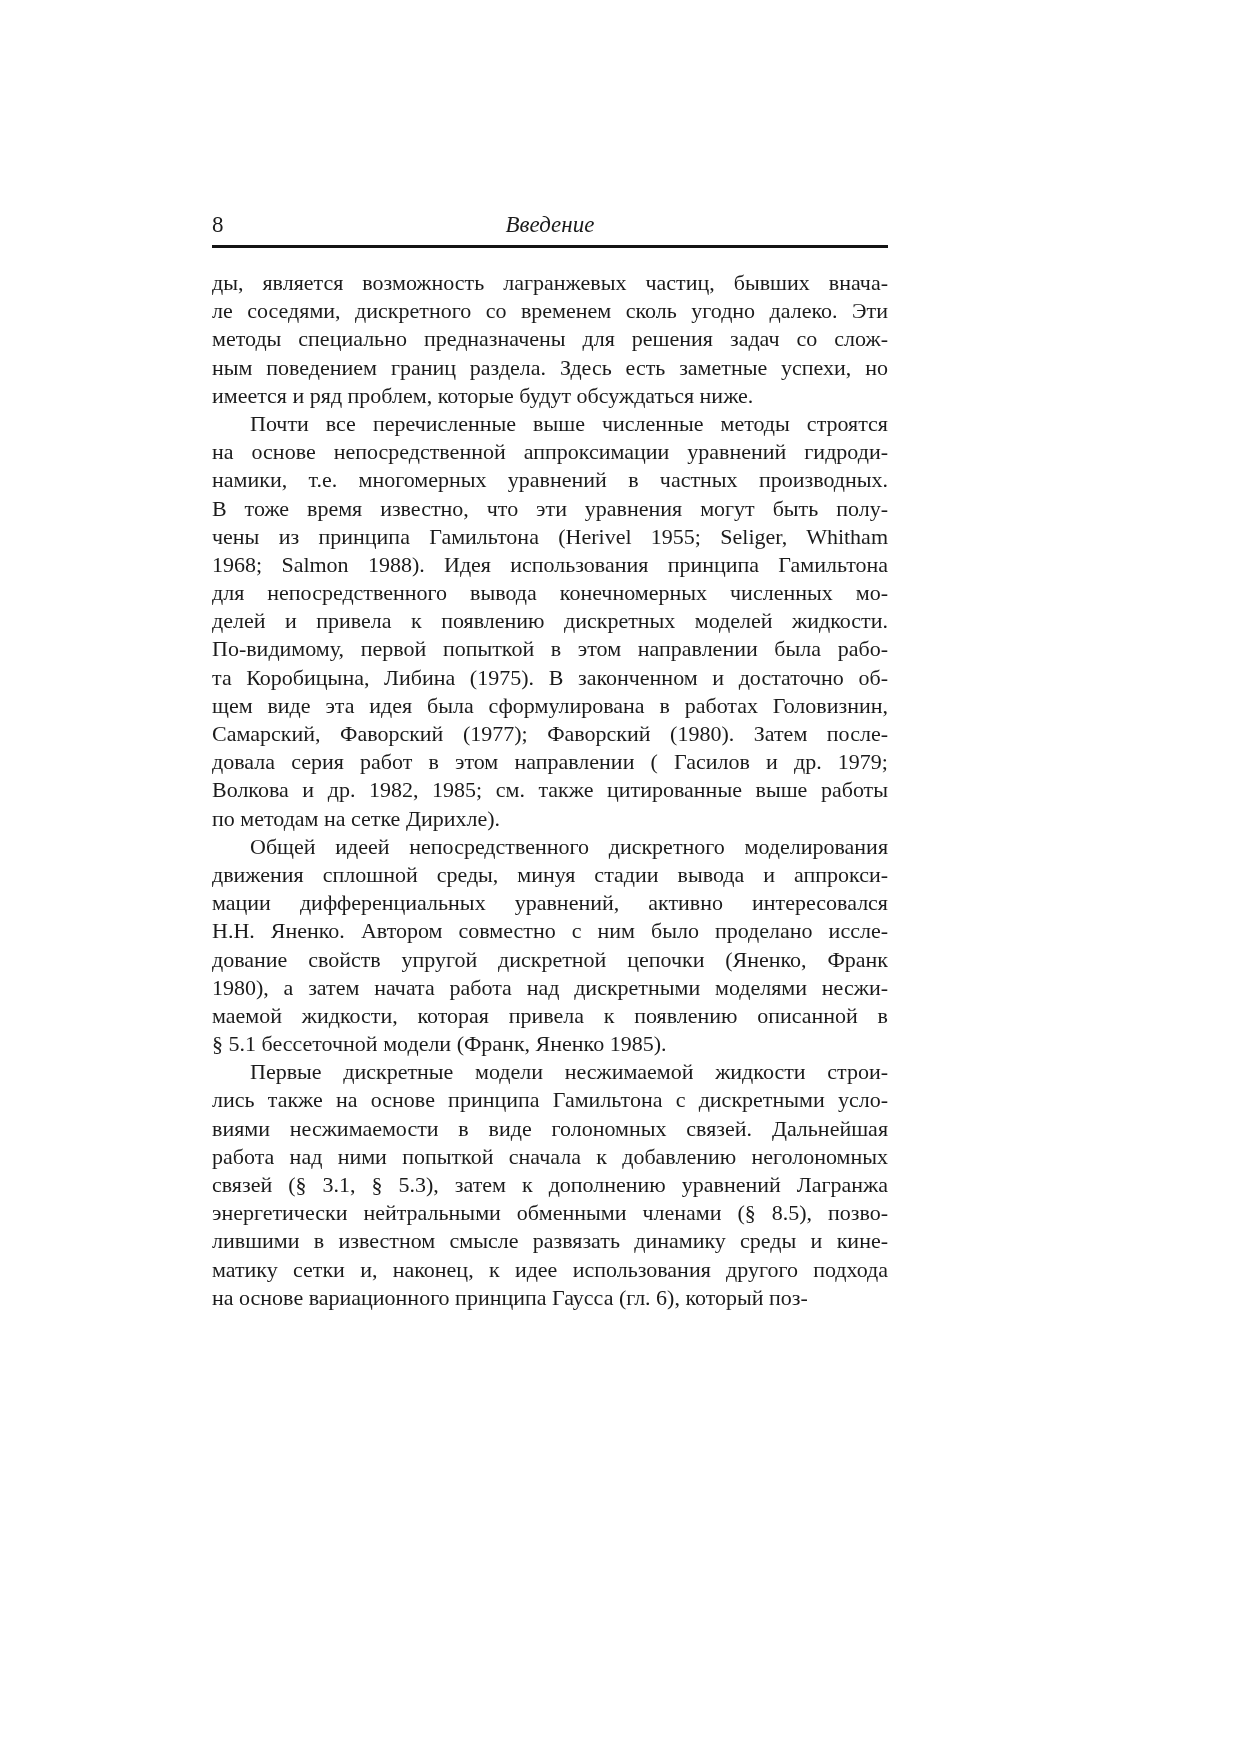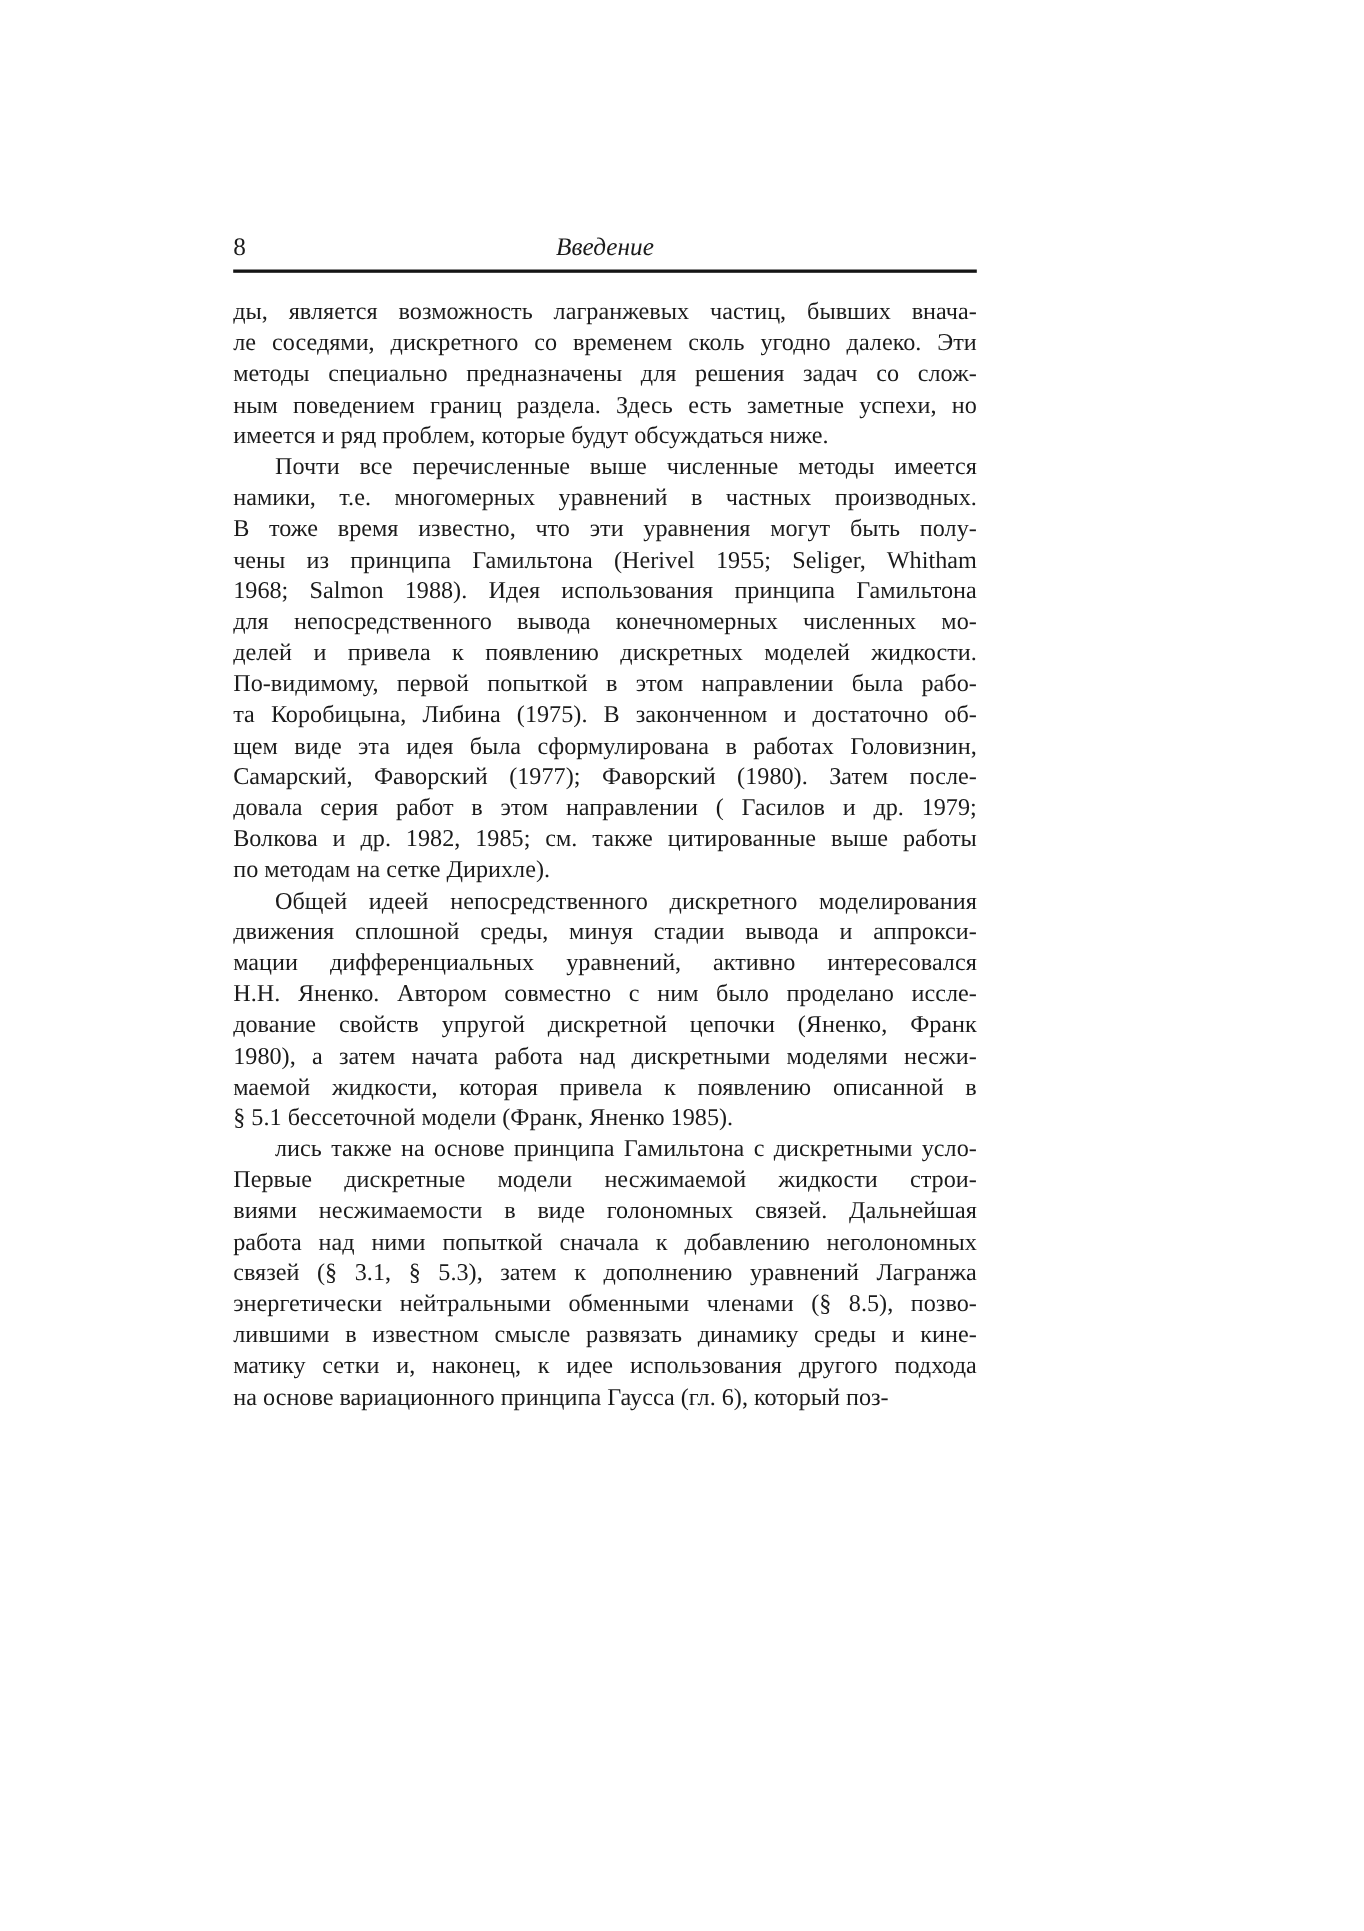--- a/index.html
+++ b/index.html
@@ -79,21 +79,22 @@
     <div class="head-rule"></div>
     <div class="body-text">
         <div class="paragraph">
           <div class="line">ды, является возможность лагранжевых частиц, бывших внача-</div>
           <div class="line">ле соседями, дискретного со временем сколь угодно далеко. Эти</div>
           <div class="line">методы специально предназначены для решения задач со слож-</div>
           <div class="line">ным поведением границ раздела. Здесь есть заметные успехи, но</div>
           <div class="line last">имеется и ряд проблем, которые будут обсуждаться ниже.</div>
         </div>
         <div class="paragraph indent">
-          <div class="line">Почти все перечисленные выше численные методы имеется</div>
+          <div class="line">Почти все перечисленные выше численные методы строятся</div>
+          <div class="line">на основе непосредственной аппроксимации уравнений гидроди-</div>
           <div class="line">намики, т.е. многомерных уравнений в частных производных.</div>
           <div class="line">В тоже время известно, что эти уравнения могут быть полу-</div>
           <div class="line">чены из принципа Гамильтона (Herivel 1955; Seliger, Whitham</div>
           <div class="line">1968; Salmon 1988). Идея использования принципа Гамильтона</div>
           <div class="line">для непосредственного вывода конечномерных численных мо-</div>
           <div class="line">делей и привела к появлению дискретных моделей жидкости.</div>
           <div class="line">По-видимому, первой попыткой в этом направлении была рабо-</div>
           <div class="line">та Коробицына, Либина (1975). В законченном и достаточно об-</div>
           <div class="line">щем виде эта идея была сформулирована в работах Головизнин,</div>
           <div class="line">Самарский, Фаворский (1977); Фаворский (1980). Затем после-</div>
@@ -105,22 +106,22 @@
           <div class="line">Общей идеей непосредственного дискретного моделирования</div>
           <div class="line">движения сплошной среды, минуя стадии вывода и аппрокси-</div>
           <div class="line">мации дифференциальных уравнений, активно интересовался</div>
           <div class="line">Н.Н. Яненко. Автором совместно с ним было проделано иссле-</div>
           <div class="line">дование свойств упругой дискретной цепочки (Яненко, Франк</div>
           <div class="line">1980), а затем начата работа над дискретными моделями несжи-</div>
           <div class="line">маемой жидкости, которая привела к появлению описанной в</div>
           <div class="line last">§ 5.1 бессеточной модели (Франк, Яненко 1985).</div>
         </div>
         <div class="paragraph indent">
+          <div class="line">Первые дискретные модели несжимаемой жидкости строи-</div>
           <div class="line">лись также на основе принципа Гамильтона с дискретными усло-</div>
-          <div class="line">Первые дискретные модели несжимаемой жидкости строи-</div>
           <div class="line">виями несжимаемости в виде голономных связей. Дальнейшая</div>
           <div class="line">работа над ними попыткой сначала к добавлению неголономных</div>
           <div class="line">связей (§ 3.1, § 5.3), затем к дополнению уравнений Лагранжа</div>
           <div class="line">энергетически нейтральными обменными членами (§ 8.5), позво-</div>
           <div class="line">лившими в известном смысле развязать динамику среды и кине-</div>
           <div class="line">матику сетки и, наконец, к идее использования другого подхода</div>
           <div class="line last">на основе вариационного принципа Гаусса (гл. 6), который поз-</div>
         </div>
       </div>
   </div>

